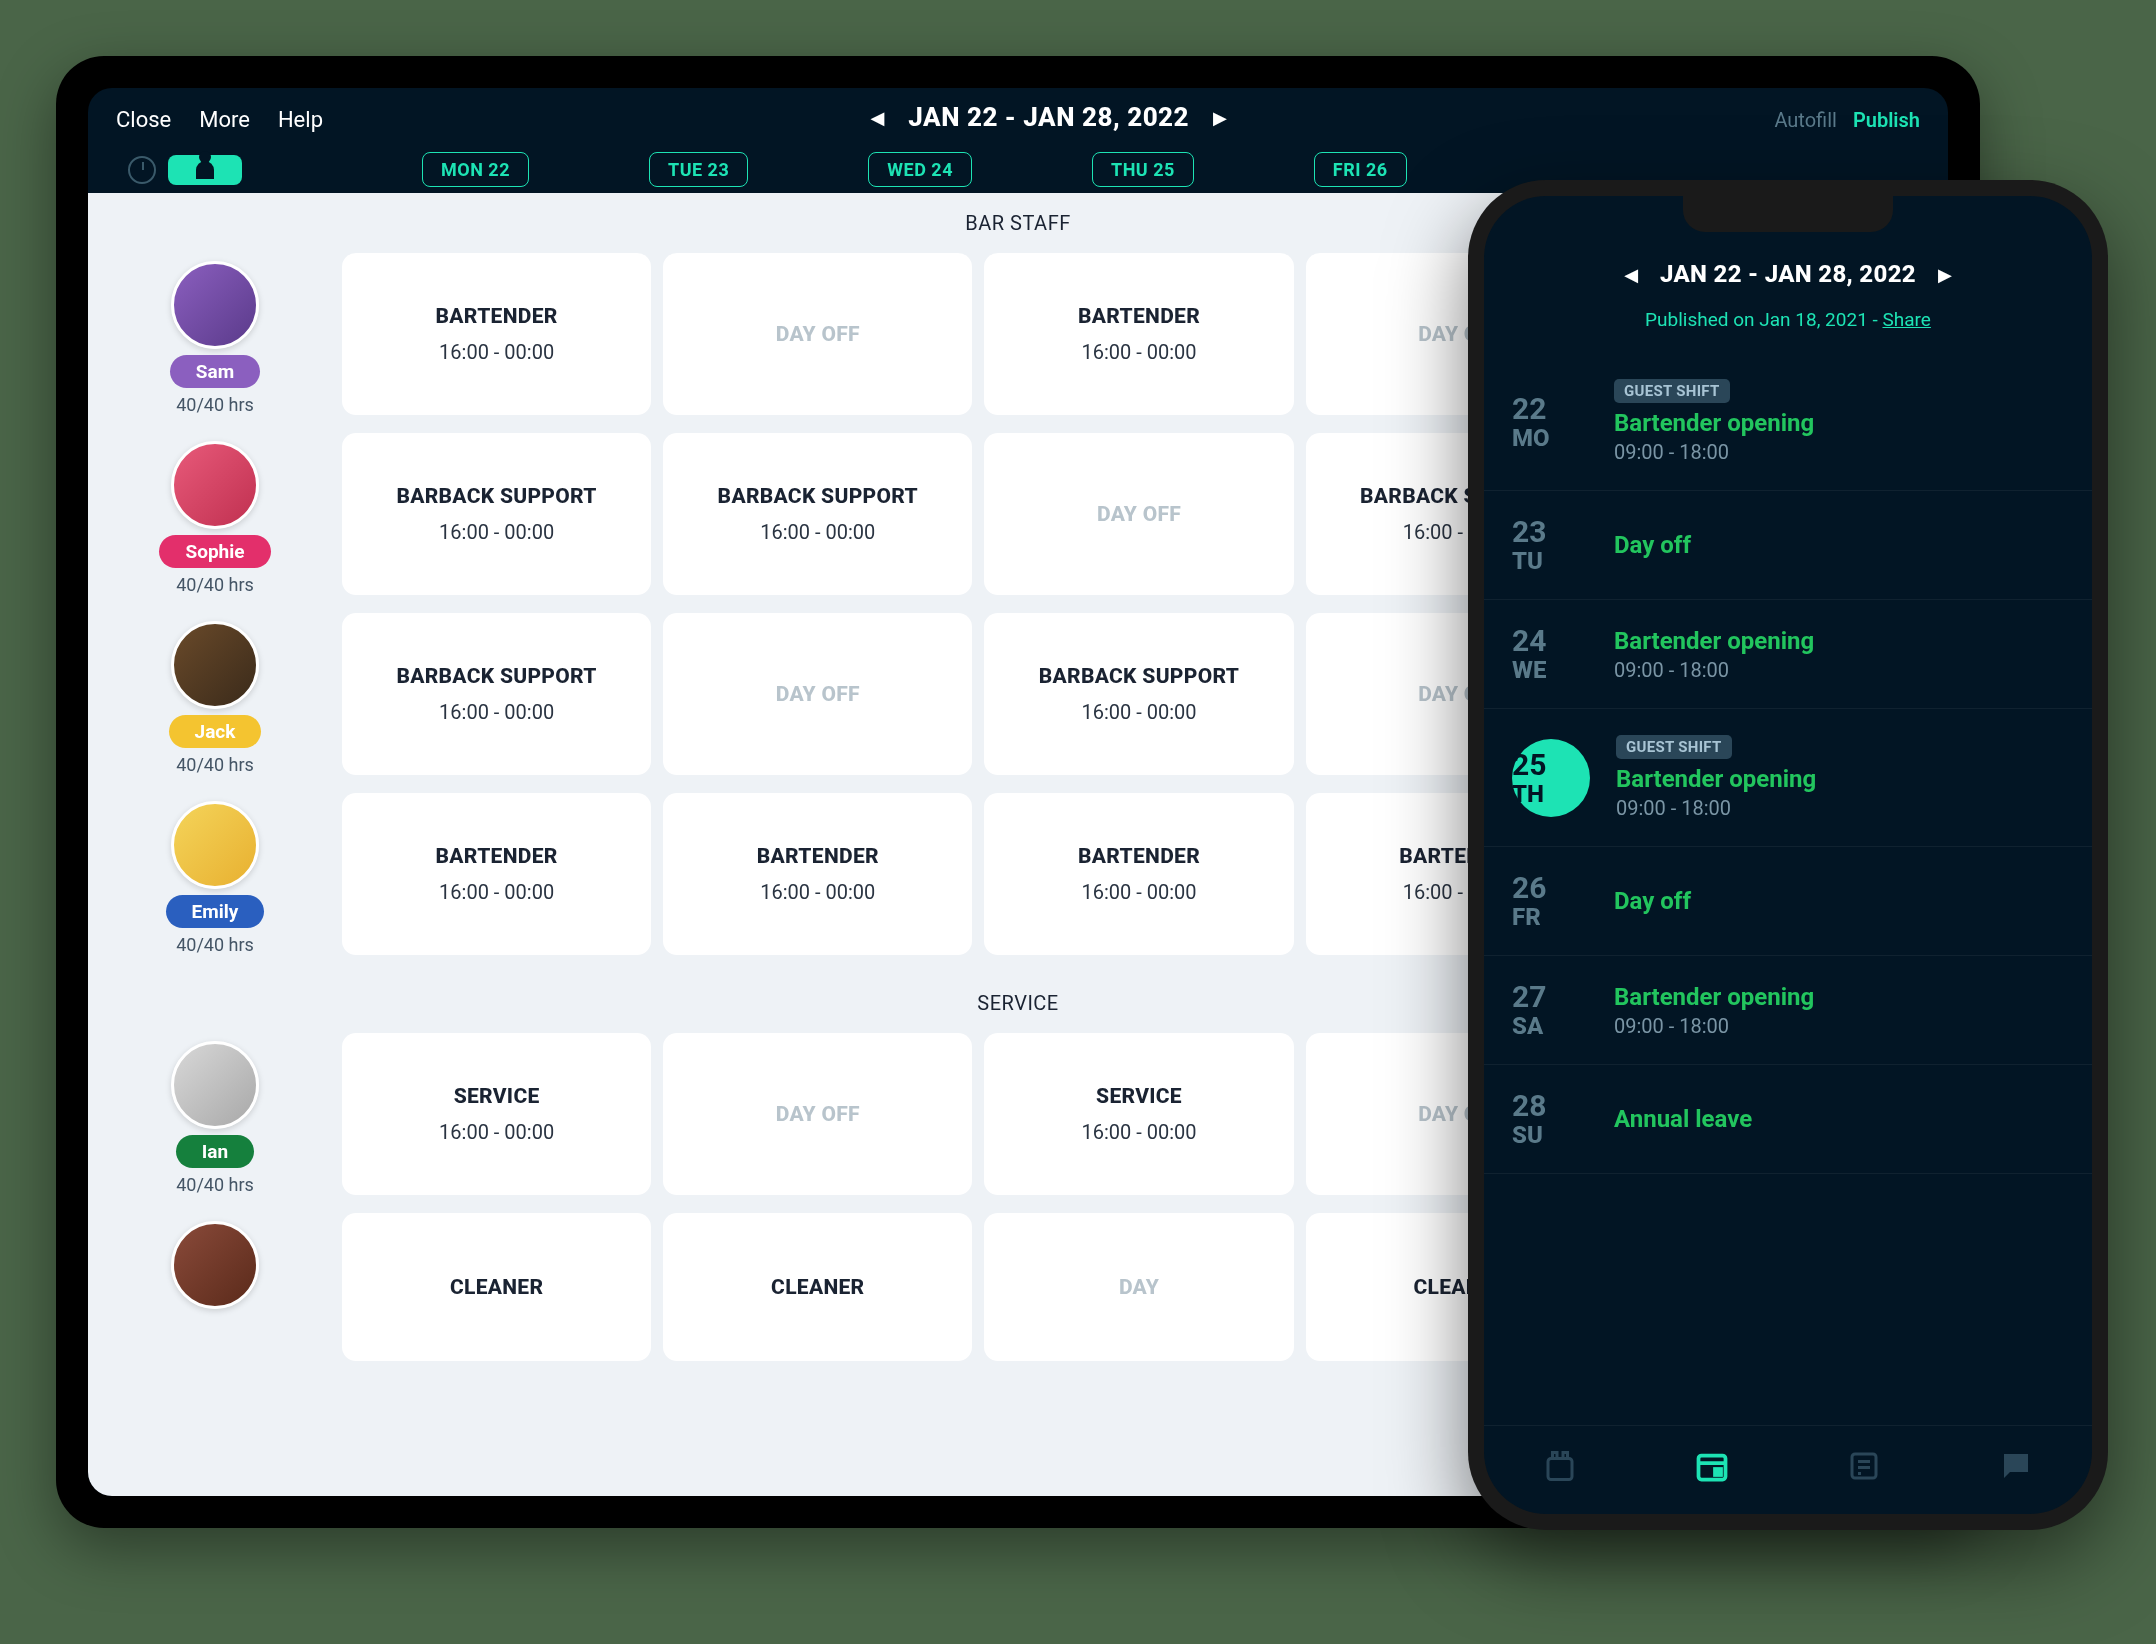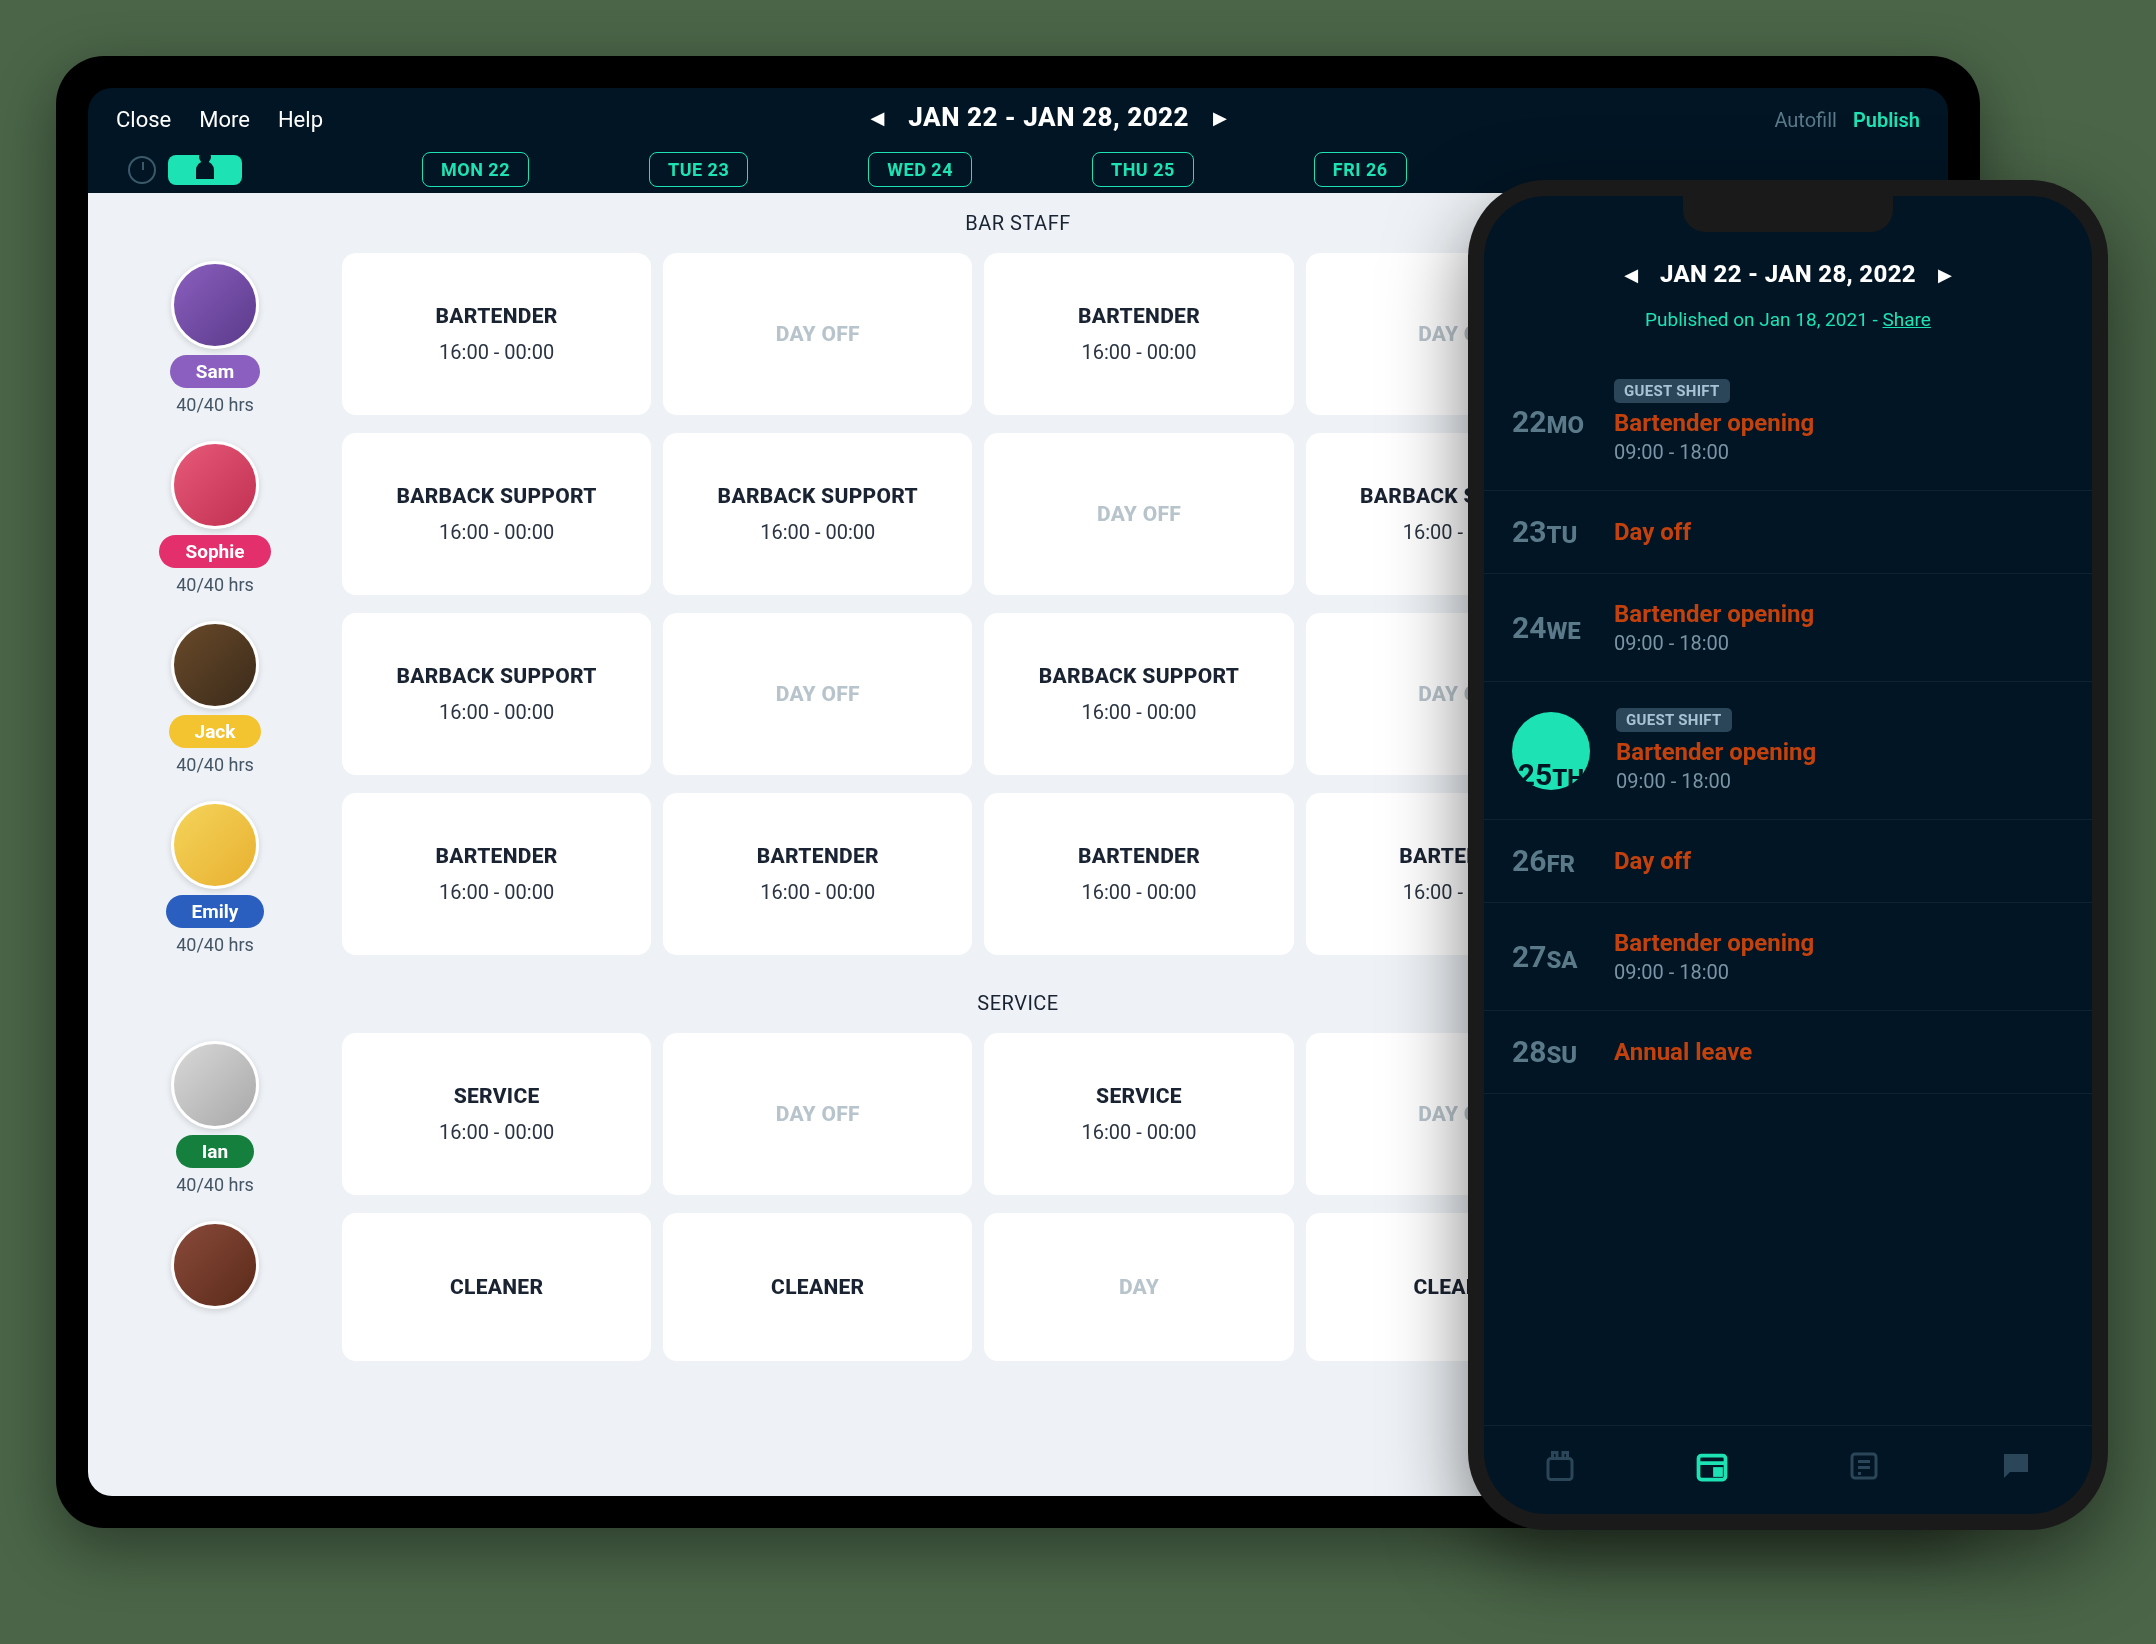--- a/index.html
+++ b/index.html
@@ -39,27 +39,27 @@
 .phone{position:absolute;top:180px;right:48px;width:640px;height:1350px;background:#1a1a1a;border-radius:78px;padding:16px;box-shadow:0 30px 80px rgba(0,0,0,.5)}
 .phone-screen{width:100%;height:100%;background:#021524;border-radius:62px;overflow:hidden;display:flex;flex-direction:column;position:relative}
 .notch{position:absolute;top:0;left:50%;transform:translateX(-50%);width:210px;height:36px;background:#1a1a1a;border-radius:0 0 22px 22px;z-index:10}
 .phone-header{padding:64px 24px 20px;display:flex;align-items:center;justify-content:center;gap:22px}
 .phone-caret{color:#fff;font-size:18px;cursor:pointer}
 .phone-week{font-weight:800;font-size:24px;color:#fff;letter-spacing:.3px}
 .phone-sub{text-align:center;color:#1de3b4;font-size:19px;padding-bottom:22px}
 .phone-sub .share{text-decoration:underline}
 .phone-list{flex:1;overflow:hidden}
 .phone-item{display:flex;align-items:center;padding:26px 28px;border-bottom:1px solid rgba(255,255,255,.06);gap:26px}
-.date-block{width:76px;display:flex;flex-direction:row;align-items:flex-end;color:#5a7a8a}
+.date-block{width:76px;display:flex;flex-direction:column;align-items:flex-start;color:#5a7a8a}
 .date-num{font-size:30px;font-weight:700;line-height:1}
 .date-day{font-size:24px;font-weight:800;line-height:1;margin-top:2px}
 .date-block.active{background:#1de3b4;color:#021524;border-radius:50%;width:78px;height:78px;justify-content:center}
 .item-content{flex:1;color:#fff}
 .guest-badge{display:inline-block;background:#2a4658;color:#a8c4d4;font-size:15px;font-weight:700;padding:3px 10px;border-radius:5px;margin-bottom:6px;letter-spacing:.3px}
-.item-title{font-size:24px;font-weight:700;color:#c2410c}
+.item-title{font-size:24px;font-weight:700;color:#22c55e}
 .item-time{font-size:20px;color:#7a95a5;margin-top:3px}
 .phone-tabbar{display:flex;justify-content:space-around;padding:20px 0 28px;border-top:1px solid rgba(255,255,255,.06)}
 .tab-icon{width:40px;height:40px;display:flex;align-items:center;justify-content:center}
 .tab-icon svg{width:36px;height:36px}
 .avatar.a0{background:linear-gradient(135deg,#8b5fbf,#5a3a8a)}
 .avatar.a1{background:linear-gradient(135deg,#e85a7a,#c03050)}
 .avatar.a2{background:linear-gradient(135deg,#6a4a2a,#3a2a1a)}
 .avatar.a3{background:linear-gradient(135deg,#f4d45a,#e8b030)}
 .avatar.a4{background:linear-gradient(135deg,#d8d8d8,#a8a8a8)}
 .avatar.a5{background:linear-gradient(135deg,#8a4a3a,#5a2a1a)}

